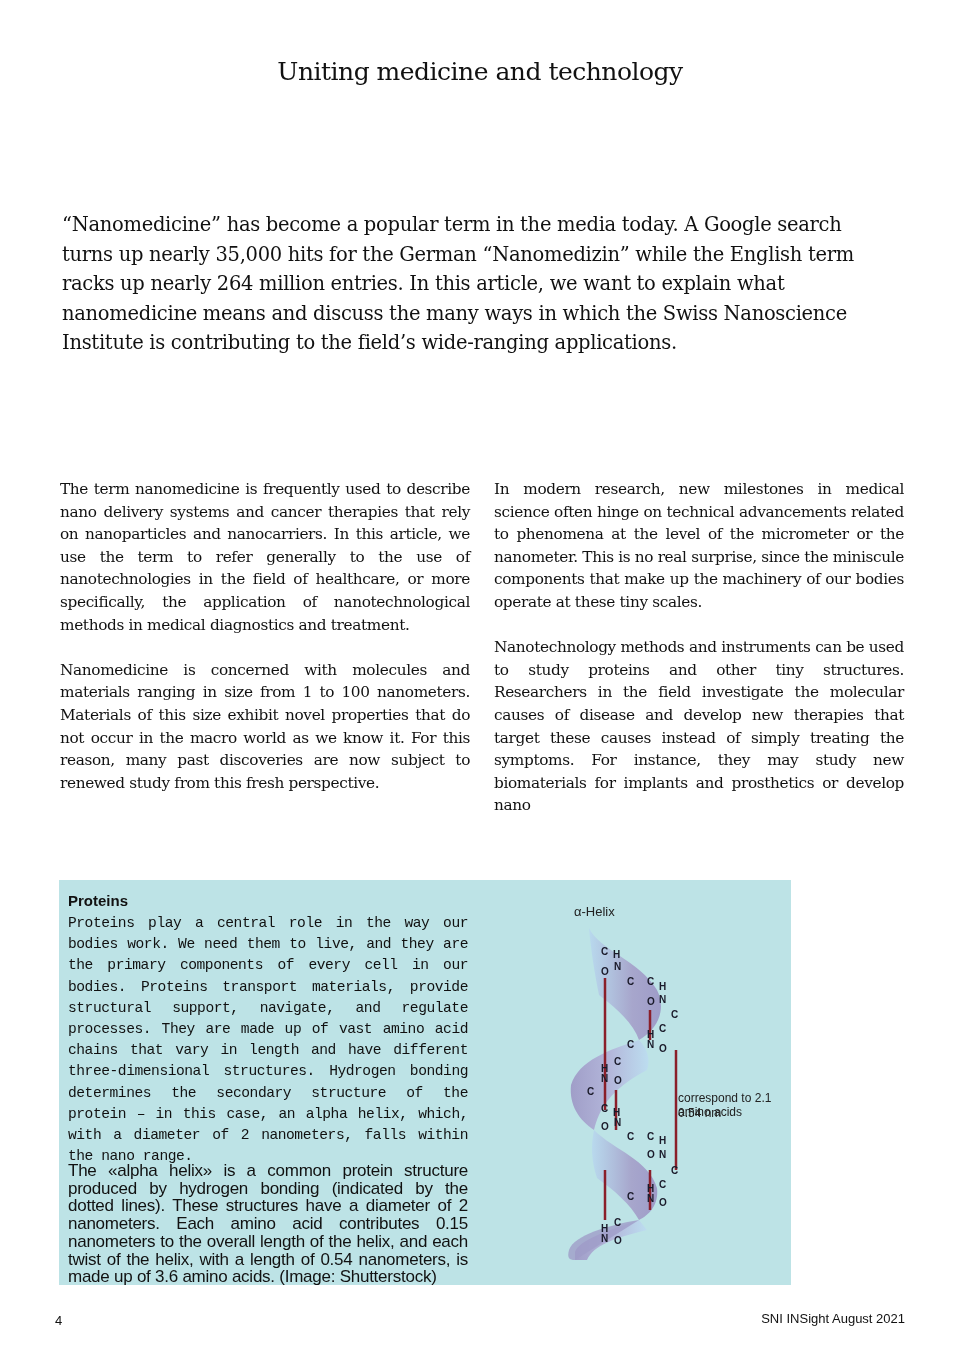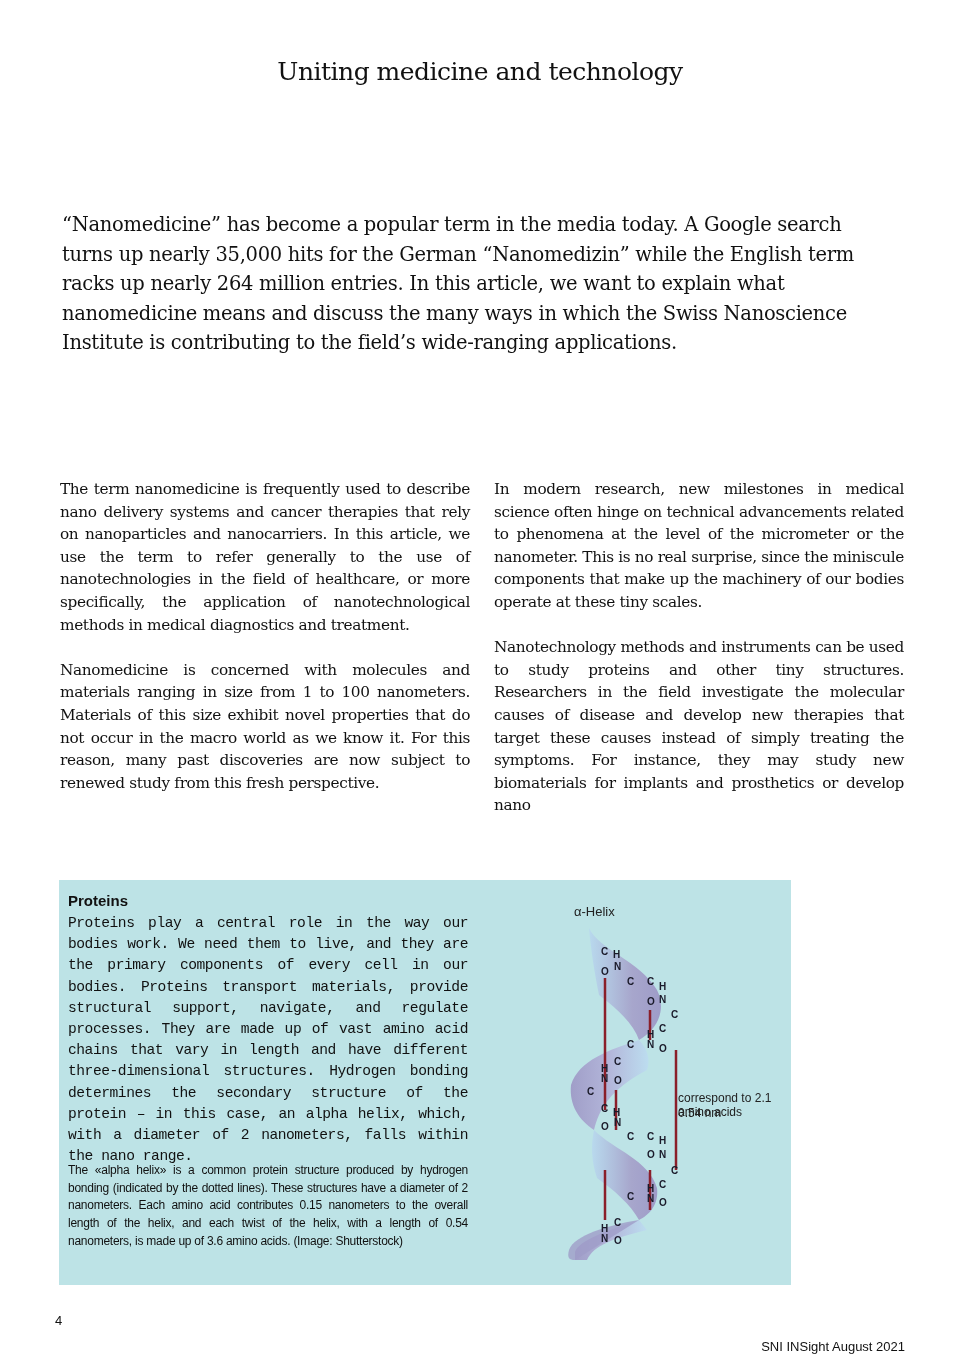--- a/index.html
+++ b/index.html
@@ -8,26 +8,26 @@
   .title { font-size: 29px; font-weight: bold; line-height: 40px; letter-spacing: -0.5px; }
   .subtitle { font-size: 25px; line-height: 40px; letter-spacing: -0.5px; }
   .lead { position: absolute; top: 210px; left: 62px; width: 836px; text-align: left; font-family: "DejaVu Serif", serif; font-size: 19.5px; line-height: 29.5px; letter-spacing: -0.3px; }
   .col { position: absolute; top: 478px; width: 410px; font-family: "DejaVu Serif", serif; font-size: 15.3px; line-height: 22.6px; text-align: justify; letter-spacing: -0.35px; }
   .col p { margin: 0 0 22.6px 0; }
   .col-left { left: 60px; }
   .col-right { left: 494px; }
   .box { position: absolute; left: 59px; top: 880px; width: 732px; height: 405px; background: #bde3e6; }
   .box-heading { position: absolute; left: 9px; top: 12px; font-family: "Liberation Sans", sans-serif; font-weight: bold; font-size: 15px; }
   .box-text { position: absolute; left: 9px; top: 33px; width: 400px; font-family: Liberation Mono, monospace; font-size: 14.6px; line-height: 21.2px; text-align: justify; letter-spacing: -0.45px; margin: 0; }
-  .box-caption { position: absolute; left: 9px; top: 282px; width: 400px; font-family: "Liberation Sans", sans-serif; font-size: 12px; line-height: 17.7px; text-align: justify; letter-spacing: -0.25px; margin: 0; }
+  .box-caption { position: absolute; left: 9px; top: 282px; width: 400px; font-family: "Liberation Sans", sans-serif; font-size: 17px; line-height: 17.7px; text-align: justify; letter-spacing: -0.25px; margin: 0; }
   .helix-label { position: absolute; left: 515px; top: 24px; font-family: "Liberation Sans", sans-serif; font-size: 13px; color: #222; }
   .helix-note { position: absolute; left: 619px; font-family: "Liberation Sans", sans-serif; font-size: 12px; color: #222; }
   .helix-svg { position: absolute; left: 480px; top: 40px; }
   .footer-page { position: absolute; left: 55px; top: 1313px; font-family: "Liberation Sans", sans-serif; font-size: 13px; }
-  .footer-pub { position: absolute; right: 55px; top: 1311px; font-family: "Liberation Sans", sans-serif; font-size: 13px; margin-top: 28px; }
+  .footer-pub { position: absolute; right: 55px; top: 1311px; font-family: "Liberation Sans", sans-serif; font-size: 13px; }
   .mol text { font-family: "Liberation Sans", sans-serif; font-size: 10px; font-weight: bold; fill: #1a1a2a; }
 </style>
 </head>
 <body>
 
 <div class="title-block">
   <div class="subtitle">Uniting medicine and technology</div>
 </div>
 
 <div class="lead">“Nanomedicine” has become a popular term in the media today. A Google search turns up nearly 35,000 hits for the German “Nanomedizin” while the English term racks up nearly 264 million entries. In this article, we want to explain what nanomedicine means and discuss the many ways in which the Swiss Nanoscience Institute is contributing to the field’s wide-ranging applications.</div>

